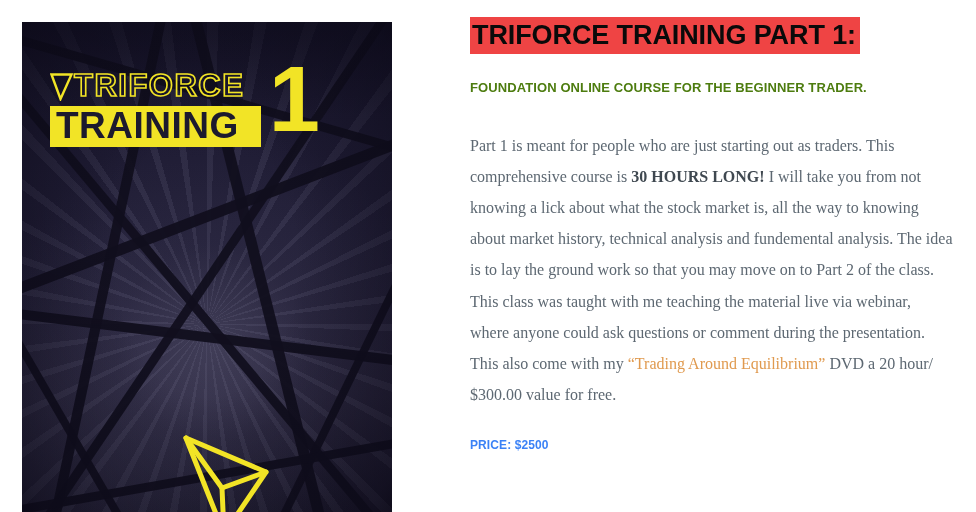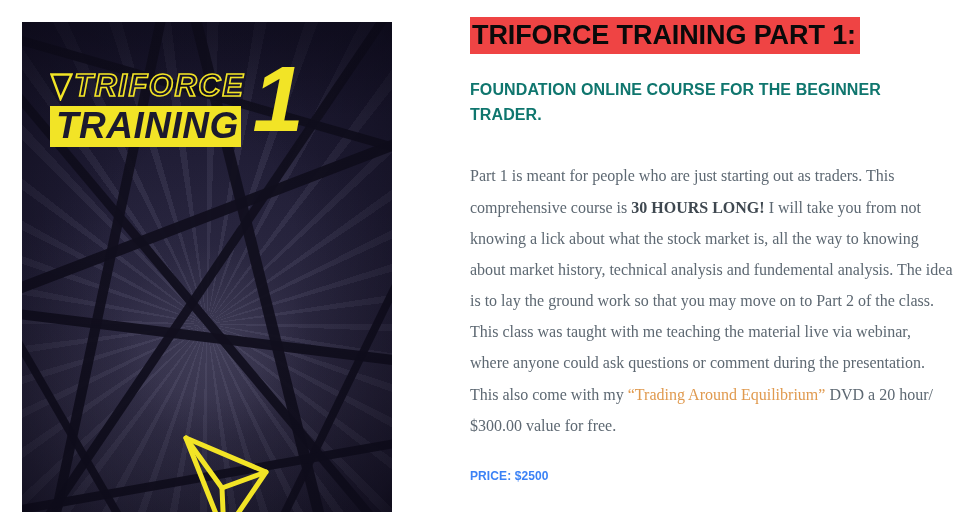--- a/index.html
+++ b/index.html
@@ -78,21 +78,20 @@
       radial-gradient(ellipse at 50% 46%, rgba(0,0,0,0) 34%, rgba(10,8,22,0.55) 88%, rgba(8,6,18,0.82) 100%),
       linear-gradient(180deg, rgba(12,10,24,0.55) 0%, rgba(0,0,0,0) 18%);
   }
 
   
   .lockup {
     position: absolute;
     left: 28px;
     top: 48px;
     width: 320px;
-    font-style: italic;
   }
   .lk-row {
     display: flex;
     align-items: flex-start;
   }
   .lk-words { position: relative; }
 
   .lk-triforce {
     display: flex;
     align-items: center;
@@ -115,21 +114,21 @@
   }
   .lk-training {
     margin-top: 5px;
     display: inline-block;
     background: #f2e426;
     color: #1c1a2e;
     font-size: 37px;
     font-weight: 700;
     letter-spacing: 0.5px;
     line-height: 1.02;
-    padding: 1px 2px 2px 6px;
+    padding: 1px 22px 2px 6px;
     white-space: nowrap;
   }
   .lk-one {
     color: #f2e426;
     font-size: 92px;
     font-weight: 700;
     line-height: 0.78;
     margin-left: 8px;
     margin-top: -6px;
     letter-spacing: -2px;
@@ -162,24 +161,24 @@
   }
   .headline .hl {
     background: #ef4444;
     box-decoration-break: clone;
     -webkit-box-decoration-break: clone;
     padding: 3px 4px 4px 2px;
   }
 
   .subhead {
     margin: 24px 0 0 0;
-    font-size: 16px;
+    font-size: 13px;
     font-weight: 700;
     line-height: 1.62;
-    color: #0f766e;
+    color: #4d7c0f;
     letter-spacing: 0.1px;
     max-width: 452px;
   }
 
   .body {
     margin: 32px 0 0 0;
     font-size: 16px;
     line-height: 1.95;
     color: #5d6872;
     max-width: 484px;

